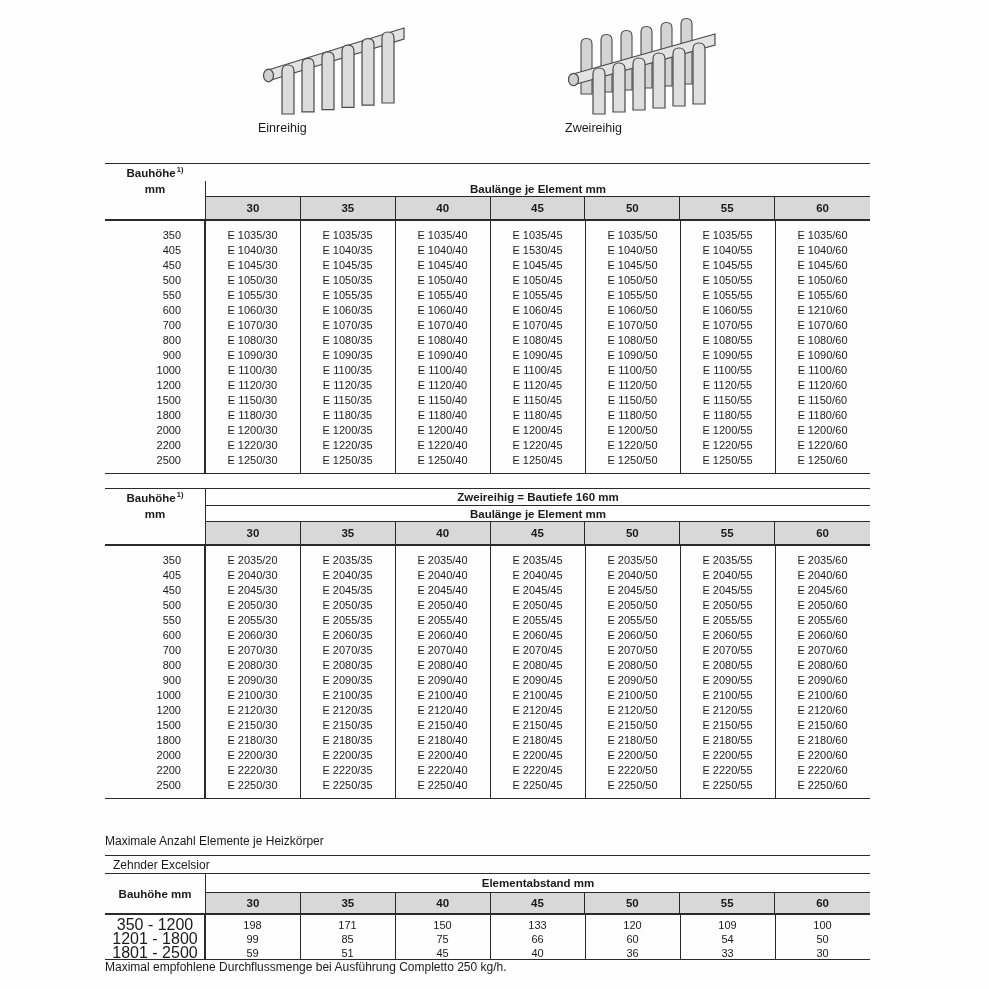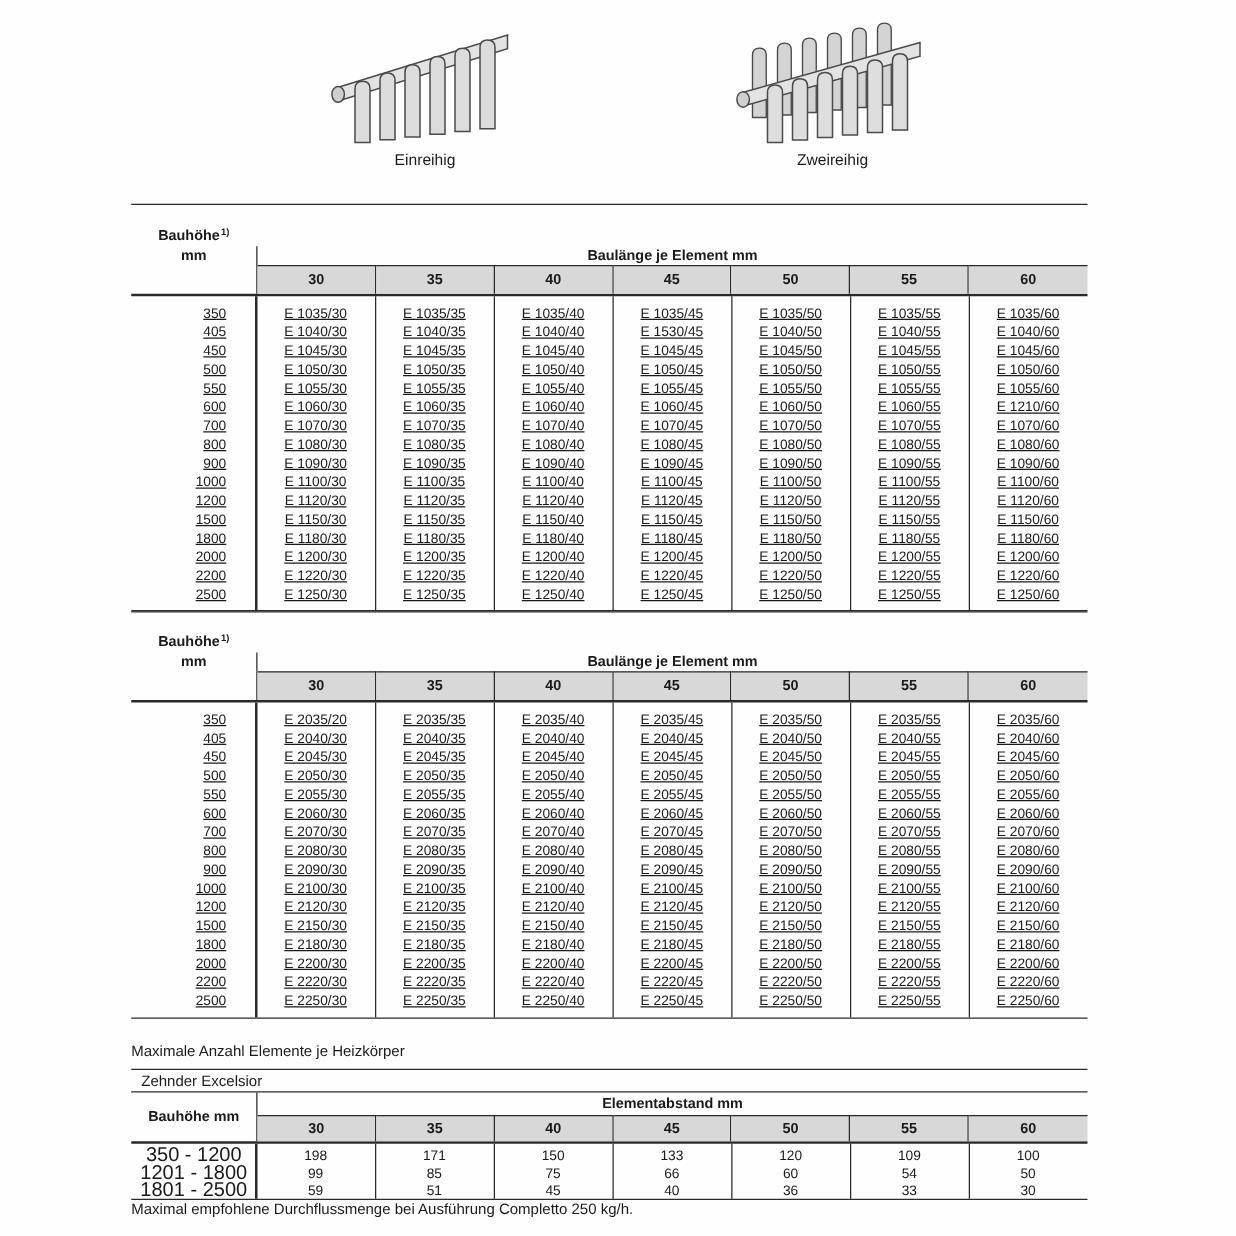--- a/index.html
+++ b/index.html
@@ -2,50 +2,50 @@
 <html><head>
 <meta charset="utf-8">
 <style>
   html,body { margin:0; padding:0; background:#ffffff; }
   .page {
     position:relative; width:989px; height:989px; background:#fefefe;
     font-family:"Liberation Sans", sans-serif; color:#1a1a1a; overflow:hidden;
   }
 
   
-  .fig { position:absolute; display:flex; flex-direction:column; align-items:center; }
+  .fig { position:absolute; display:flex; flex-direction:column; align-items:flex-start; }
   .fig svg { display:block; }
   .fig-label { font-size:12.5px; margin-top:5px; color:#1a1a1a; }
 
   
   .dimtable {
     position:absolute; left:105px; width:765px;
     border-top:1.6px solid #2a2a2a; border-bottom:1.6px solid #2a2a2a;
     box-sizing:border-box; background:transparent;
   }
   .tt-row1, .tt-row2 { display:grid; grid-template-columns:100px 1fr; }
-  .tt-row1 { height:17px;margin-top:16px; }
+  .tt-row1 { height:17px; }
   .tt-row2 { height:15px;text-align:center; }
   .tt-row3 { display:grid; grid-template-columns:100px 1fr; height:23px; border-bottom:2.2px solid #2a2a2a; }
   .tt-left { display:flex; align-items:center; justify-content:center; font-weight:700; font-size:11.5px; }
   .tt-left .sup { font-size:7.5px; font-weight:700; margin-left:1px; transform:translateY(-3px); }
   .tt-right {
     border-left:1.5px solid #2a2a2a; display:flex; align-items:center; justify-content:center;
     font-weight:700; font-size:11.5px; box-sizing:border-box;
   }
   .tt-row1 .tt-right { border-bottom:1.3px solid #2a2a2a; }
   .tt-cols { display:grid; grid-template-columns:repeat(7,1fr); border-left:1.5px solid #2a2a2a; box-sizing:border-box; }
   .gcell {
     background:#d8d8d8; border-top:1.3px solid #2a2a2a; border-right:1px solid #2a2a2a;
     display:flex; align-items:center; justify-content:center; font-weight:700; font-size:11.5px;
     box-sizing:border-box;
   }
   .gcell.last { border-right:none; }
   .tt-body { position:relative; padding:6px 0; }
-  .trow { display:grid; grid-template-columns:100px repeat(7,95px); height:15px;text-decoration:underline; }
+  .trow { display:grid; grid-template-columns:100px repeat(7,95px); height:15px; }
   .hcell { display:flex; align-items:center; justify-content:flex-end; padding-right:24px; font-size:11px; box-sizing:border-box; }
   .dcell { display:flex; align-items:center; justify-content:center; font-size:11px; }
   .vline { position:absolute; top:0; bottom:0; background:#2a2a2a; }
 
   
   .footnote { position:absolute; left:105px; top:805px; font-size:11.5px; }
   .footnote .sup { font-size:7.5px; vertical-align:super; }
   .heading  { position:absolute; left:105px; top:834px; font-size:12px; }
   .footer   { position:absolute; left:105px; top:960px; font-size:12px; }
 
@@ -78,21 +78,21 @@
         <path d="M44,99.8 L44,52.4 Q44,46.4 50,46.4 Q56,46.4 56,52.4 L56,99.8 Z"></path>
         <path d="M64,97.6 L64,45.8 Q64,39.8 70,39.8 Q76,39.8 76,45.8 L76,97.6 Z"></path>
         <path d="M84,95.4 L84,39.2 Q84,33.2 90,33.2 Q96,33.2 96,39.2 L96,95.4 Z"></path>
         <path d="M104,93.2 L104,32.6 Q104,26.6 110,26.6 Q116,26.6 116,32.6 L116,93.2 Z"></path>
         <path d="M124,91 L124,26 Q124,20 130,20 Q136,20 136,26 L136,91 Z"></path>
       </g>
     </svg>
     <figcaption class="fig-label">Einreihig</figcaption>
   </figure>
 
-  <figure class="fig" style="left:584px; top:8px; width:164px; margin:0;">
+  <figure class="fig" style="left:565px; top:8px; width:164px; margin:0;">
     <svg width="160" height="108" viewBox="0 0 160 108">
       <g fill="#d4d4d4" stroke="#4a4a4a" stroke-width="1.1">
         <path d="M16,86 L16,36 Q16,30.5 21.5,30.5 Q27,30.5 27,36 L27,86 Z"></path>
         <path d="M36,84 L36,32 Q36,26.5 41.5,26.5 Q47,26.5 47,32 L47,84 Z"></path>
         <path d="M56,82 L56,28 Q56,22.5 61.5,22.5 Q67,22.5 67,28 L67,82 Z"></path>
         <path d="M76,80 L76,24 Q76,18.5 81.5,18.5 Q87,18.5 87,24 L87,80 Z"></path>
         <path d="M96,78 L96,20 Q96,14.5 101.5,14.5 Q107,14.5 107,20 L107,78 Z"></path>
         <path d="M116,76 L116,16 Q116,10.5 121.5,10.5 Q127,10.5 127,16 L127,76 Z"></path>
       </g>
       <polygon points="8,66 150,26 150,37 8,77" fill="#e3e3e3" stroke="#4a4a4a" stroke-width="1.2"></polygon>
@@ -302,20 +302,21 @@
         <div class="vline" style="left: 670px; width: 1px;"></div>
       </div>
   </section>
 
   <section class="dimtable" id="t2" style="top:488px;">
     <div class="tt-row1">
       <div class="tt-left">
         <span>Bauhöhe</span>
           <span class="sup">1)</span>
       </div>
+      <div class="tt-right">Zweireihig = Bautiefe 160 mm</div>
     </div>
     <div class="tt-row2">
       <div class="tt-left">mm</div>
       <div class="tt-right">Baulänge je Element mm</div>
     </div>
     <div class="tt-row3">
       <div class="tt-left"></div>
       <div class="tt-cols">
           <div class="gcell">30</div>
           <div class="gcell">35</div>

